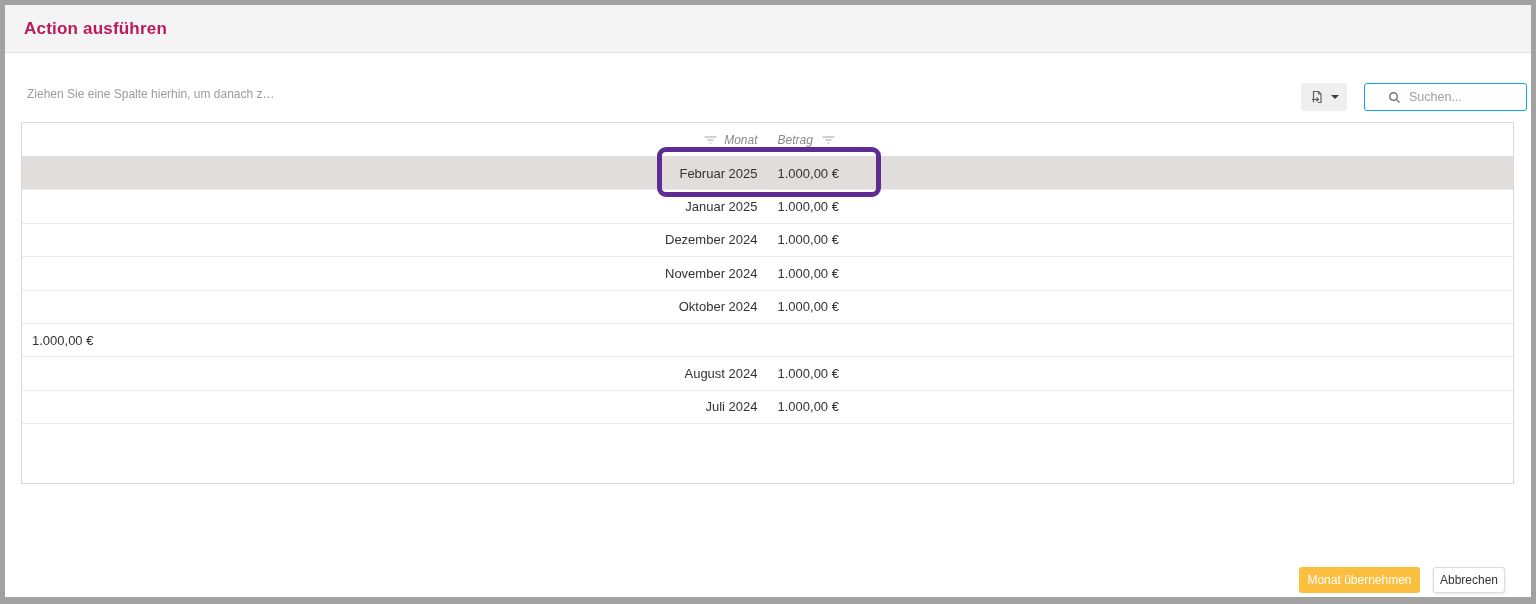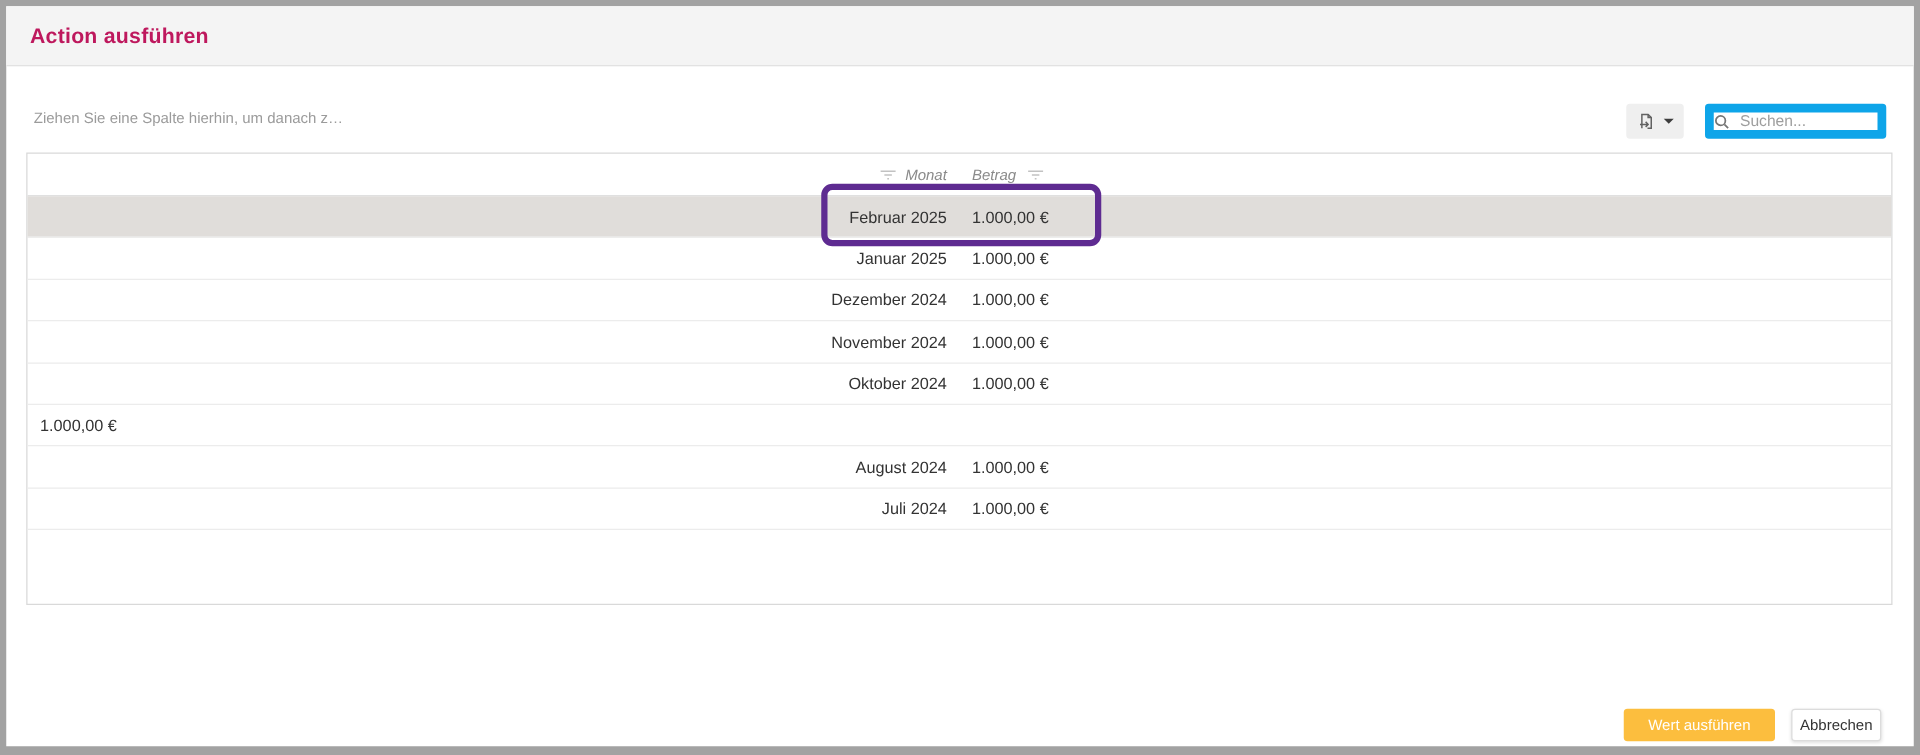--- a/index.html
+++ b/index.html
@@ -3,21 +3,21 @@
 <meta charset="utf-8">
 <style>
   html,body{margin:0;padding:0;background:#fff;}
   body{width:1536px;height:604px;position:relative;font-family:"Liberation Sans",sans-serif;overflow:hidden;}
   .frame{position:absolute;inset:0;border:5px solid #a2a2a2;border-bottom-width:7px;box-sizing:border-box;background:#fff;}
   .titlebar{position:absolute;left:5px;right:5px;top:5px;height:48px;background:#f4f4f4;border-bottom:1px solid #e2e2e2;box-sizing:border-box;}
   .titlebar .title{position:absolute;left:19px;top:0;line-height:47px;font-size:17px;font-weight:700;color:#be185d;letter-spacing:.2px;}
   .group-panel{position:absolute;left:27px;top:87px;font-size:12px;color:#9b9b9b;}
   .export-btn{position:absolute;left:1301px;top:83px;width:46px;height:28px;background:#efefef;border:none;border-radius:3px;display:flex;align-items:center;justify-content:center;gap:6px;cursor:pointer;padding:0;}
   .caret{width:0;height:0;border-left:4px solid transparent;border-right:4px solid transparent;border-top:4px solid #3c3c3c;}
-  .search-box{position:absolute;left:1364px;top:83px;width:145px;height:28px;border:7px solid #0ea5e9;border-radius:3px;box-sizing:border-box;background:#fff;display:flex;align-items:center;padding:0 0;gap:6px;}
+  .search-box{position:absolute;left:1364px;top:83px;width:163px;height:28px;border:1px solid #0ea5e9;border-radius:3px;box-sizing:border-box;background:#fff;display:flex;align-items:center;padding:0 23px;gap:6px;}
   .search-box input{border:none;outline:none;flex:1;font-size:12.5px;font-family:"Liberation Sans",sans-serif;color:#333;min-width:0;background:transparent;}
   .search-box input::placeholder{color:#9e9e9e;}
   .grid{position:absolute;left:21px;top:122px;width:1493px;height:362px;border:1px solid #d9d9d9;box-sizing:border-box;background:#fff;}
   .grid-header{display:flex;height:34px;border-bottom:1px solid #e0e0e0;box-sizing:border-box;align-items:center;font-size:12px;color:#8a8a8a;font-style:italic;}
   .col{width:50%;box-sizing:border-box;display:flex;align-items:center;}
   .col.monat{justify-content:flex-end;padding-right:10px;gap:7px;}
   .col.betrag{justify-content:flex-start;padding-left:10px;gap:9px;}
   .row{display:flex;height:33.4px;border-bottom:1px solid #ececec;box-sizing:border-box;align-items:center;font-size:13px;color:#333;cursor:pointer;}
   .row.selected{background:#e0ddda;}
   .cell{width:50%;box-sizing:border-box;}
@@ -118,14 +118,14 @@
 
       <div class="row">
         <div class="cell monat">Juli 2024</div>
         <div class="cell betrag">1.000,00 €</div>
       </div>
     </div>
 </div>
 
 <div class="annotation"></div>
 
-<button class="btn-apply">Wert ausführen</button>
+<button class="btn-apply">Monat übernehmen</button>
 <button class="btn-cancel">Abbrechen</button>
 
 </body></html>

